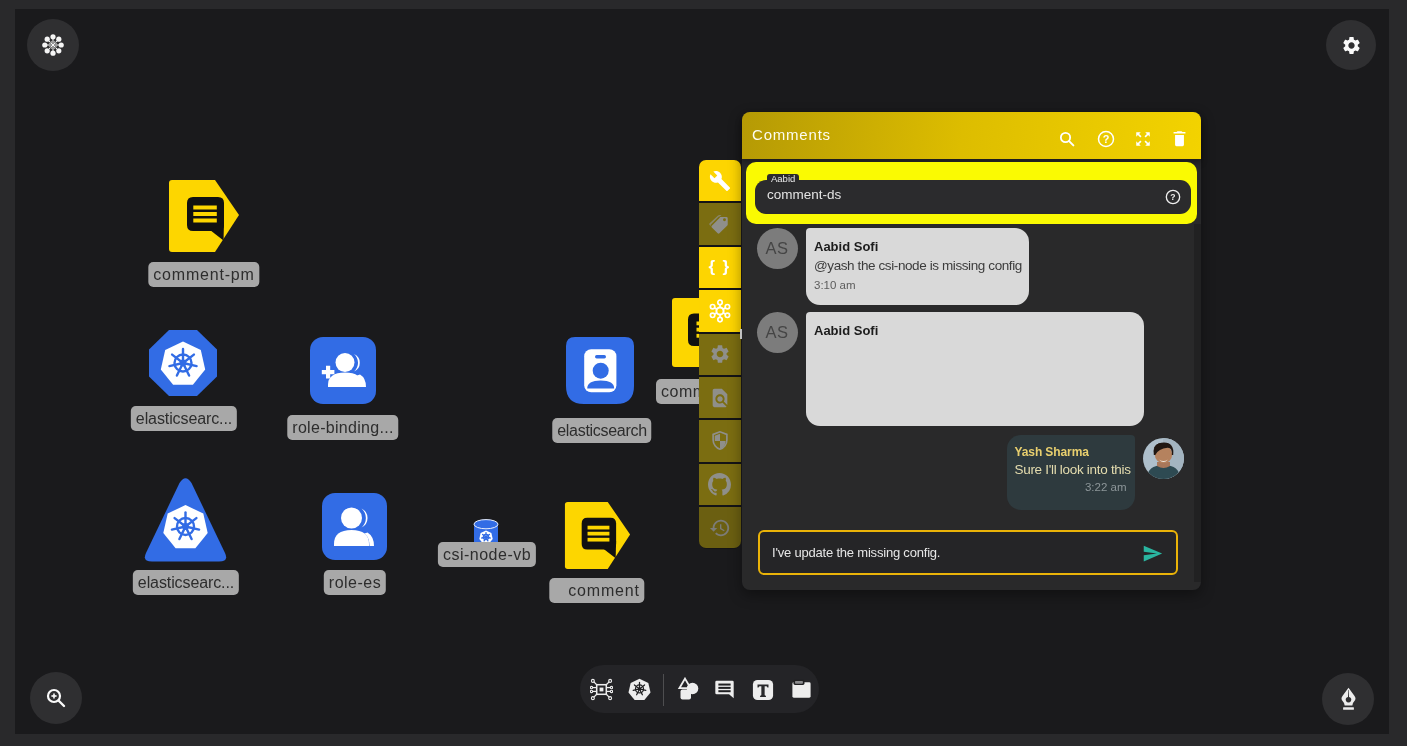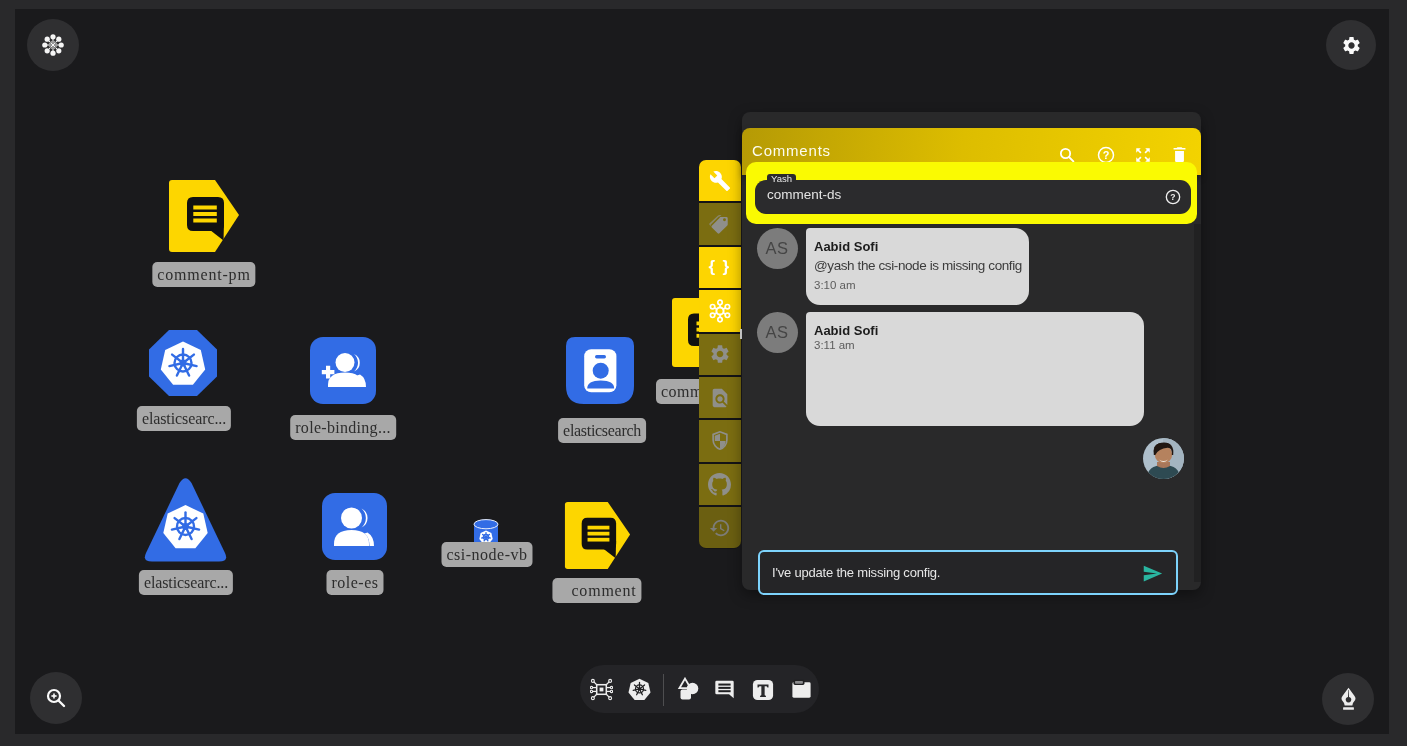--- a/index.html
+++ b/index.html
@@ -1,21 +1,21 @@
 <!DOCTYPE html>
 <html><head>
 <meta charset="utf-8">
 <style>
   * { margin:0; padding:0; box-sizing:border-box; }
   html,body { width:1407px; height:746px; overflow:hidden; }
   body { background:#29292b; font-family:"Liberation Sans", sans-serif; position:relative; }
   #canvas { position:absolute; left:15px; top:9px; width:1374px; height:725px; background:#1a1a1c; }
   .abs { position:absolute; }
   .cbtn { position:absolute; border-radius:50%; background:#2f2f31; display:flex; align-items:center; justify-content:center; }
-  .pill { position:absolute; background:#a8a8a8; color:#2d2d2d; font-size:16px; letter-spacing:0.5px; line-height:21px; padding:2px 5px; border-radius:5px; white-space:nowrap; transform:translateX(-50%);font-family:Liberation Serif, serif; }
+  .pill { position:absolute; background:#a8a8a8; color:#2d2d2d; font-size:16px; letter-spacing:0.5px; line-height:21px; padding:2px 5px; border-radius:5px; white-space:nowrap; transform:translateX(-50%); }
   .vbtn { position:absolute; left:0; width:42.5px; height:41.4px; display:flex; align-items:center; justify-content:center; }
   .bright { background:#fdd501; }
   .olive { background:#7b6d11; }
 </style>
 </head>
 <body>
 <div id="canvas"></div>
 
   <div class="cbtn" style="left:27px;top:19px;width:52px;height:52px;">
     <svg width="22" height="22" viewBox="0 0 22 22">
@@ -320,21 +320,21 @@
     <svg class="abs" style="left:210px;top:13px;" width="23" height="23" viewBox="0 0 24 24">
       <path d="M4 4.5 H20 q1.5 0 1.5 1.5 v13 q0 1.5 -1.5 1.5 H4 q-1.5 0 -1.5-1.5 v-13 Q2.5 4.5 4 4.5 Z" fill="#ededed"></path>
       <rect x="3.6" y="1.8" width="11.5" height="5.4" rx="1.6" fill="#1f1f21"></rect>
       <rect x="5.2" y="3.1" width="8.3" height="2.8" rx="0.9" fill="#8a8a8c"></rect>
     </svg>
   </div>
 
   <div class="abs" id="panel" style="left:742px;top:112px;width:459px;height:478px;background:#29292a;border-radius:8px;box-shadow:0 5px 14px rgba(0,0,0,0.38);">
     <div class="abs" style="left:452px;top:112px;width:7px;height:358px;background:rgba(0,0,0,0.18);"></div>
 
-    <div class="abs" style="left:0;top:16px;width:459px;height:47px;border-radius:8px 8px 0 0;background:linear-gradient(96deg,#b59a05 0%,#ddbd00 48%,#f3d300 100%);box-shadow:0 3px 6px rgba(0,0,0,0.35);">
+    <div class="abs" style="left:0;top:0;width:459px;height:47px;border-radius:8px 8px 0 0;background:linear-gradient(96deg,#b59a05 0%,#ddbd00 48%,#f3d300 100%);box-shadow:0 3px 6px rgba(0,0,0,0.35);">
       <div class="abs" style="left:10px;top:14px;font-size:15px;color:#fcfcf0;letter-spacing:0.8px;">Comments</div>
       <svg class="abs" style="left:316px;top:17.5px;" width="18" height="18" viewBox="0 0 24 24">
         <circle cx="10" cy="10" r="6.2" fill="none" stroke="#ffffff" stroke-width="2.4"></circle>
         <line x1="14.8" y1="14.8" x2="20.5" y2="20.5" stroke="#ffffff" stroke-width="2.6" stroke-linecap="round"></line>
       </svg>
       <svg class="abs" style="left:355px;top:17.5px;" width="18" height="18" viewBox="0 0 24 24">
         <circle cx="12" cy="12" r="10" fill="none" stroke="#ffffff" stroke-width="2"></circle>
         <text x="12" y="17" font-size="14.5" font-weight="bold" fill="#ffffff" text-anchor="middle" font-family="Liberation Sans,sans-serif">?</text>
       </svg>
       <svg class="abs" style="left:392px;top:17.5px;" width="18" height="18" viewBox="0 0 24 24" fill="#ffffff">
@@ -349,51 +349,55 @@
     </div>
 
     <div class="abs" style="left:4px;top:50px;width:451px;height:61.5px;background:#fafa02;border-radius:10px;">
       <div class="abs" style="left:8.5px;top:17.5px;width:436.5px;height:34px;background:#2b2b2d;border-radius:11px;">
         <div class="abs" style="left:12.5px;top:7px;font-size:13.5px;color:#e3e3e3;">comment-ds</div>
         <svg class="abs" style="left:410px;top:9px;" width="16" height="16" viewBox="0 0 24 24">
           <circle cx="12" cy="12" r="10" fill="none" stroke="#eeeeee" stroke-width="2"></circle>
           <text x="12" y="16.6" font-size="13" font-weight="bold" fill="#eeeeee" text-anchor="middle" font-family="Liberation Sans,sans-serif">?</text>
         </svg>
       </div>
-      <div class="abs" style="left:21px;top:11.5px;height:11px;background:#2b2b2d;border-radius:3px 3px 0 0;padding:0 4px;font-size:9.5px;line-height:10px;color:#e8e8e8;">Yash</div>
+      <div class="abs" style="left:21px;top:11.5px;height:11px;background:#2b2b2d;border-radius:3px 3px 0 0;padding:0 4px;font-size:9.5px;line-height:10px;color:#e8e8e8;">Aabid</div>
     </div>
 
     <div class="abs" style="left:14.5px;top:115.5px;width:41px;height:41px;border-radius:50%;background:#7c7c7c;color:#454545;font-size:16.5px;display:flex;align-items:center;justify-content:center;letter-spacing:0.5px;">AS</div>
     <div class="abs" style="left:64px;top:115.5px;width:223px;height:77px;background:#d9d9d9;border-radius:4px 14px 14px 14px;color:#1c1c1c;">
       <div style="padding:11px 8px 0 8px;font-size:13px;font-weight:bold;">Aabid Sofi</div>
       <div style="padding:4px 0 0 8px;font-size:13.5px;color:#3c3c3c;letter-spacing:-0.4px;white-space:nowrap;">@yash the csi-node is missing config</div>
       <div style="padding:6px 12px 0 8px;font-size:11.5px;color:#5c5c5c;">3:10 am</div>
     </div>
     <div class="abs" style="left:14.5px;top:199.5px;width:41px;height:41px;border-radius:50%;background:#7c7c7c;color:#454545;font-size:16.5px;display:flex;align-items:center;justify-content:center;letter-spacing:0.5px;">AS</div>
     <div class="abs" style="left:64px;top:199.5px;width:338px;height:114px;background:#d9d9d9;border-radius:4px 14px 14px 14px;color:#1c1c1c;">
       <div style="padding:11px 8px 0 8px;font-size:13px;font-weight:bold;">Aabid Sofi</div>
-      <div style="padding:1px 8px 0 8px;font-size:11.5px;color:#5c5c5c;">3:11 am</div>
+    </div>
+    <div class="abs" style="left:264.5px;top:323px;width:128px;height:75px;background:#2e3a3e;border-radius:14px 4px 14px 14px;">
+      <div style="padding:10px 8px 0 8px;font-size:12px;font-weight:bold;color:#e8cf6e;letter-spacing:-0.1px;">Yash Sharma</div>
+      <div style="padding:3px 8px 0 8px;font-size:13.5px;color:#e4dcae;letter-spacing:-0.3px;white-space:nowrap;">Sure I'll look into this</div>
+      <div style="padding:4px 8px 0 8px;font-size:11.5px;color:#8d9699;text-align:right;">3:22 am</div>
     </div>
     <svg class="abs" style="left:401px;top:325.5px;" width="41" height="41" viewBox="0 0 41 41">
       <defs>
         <clipPath id="avc">
           <circle cx="20.5" cy="20.5" r="20.5"></circle>
         </clipPath>
       </defs>
       <g clip-path="url(#avc)">
         <rect width="41" height="41" fill="#aebfcb"></rect>
         <rect x="20" y="0" width="21" height="41" fill="#a3b4c0"></rect>
         <path d="M4 41 Q4 27 20.5 27 Q37 27 37 41 Z" fill="#2e4a52"></path>
         <path d="M14 28 Q20.5 32 27 28 L27 24 H14 Z" fill="#a8775a"></path>
         <circle cx="20.5" cy="16.5" r="8.7" fill="#b5825e"></circle>
         <path d="M10.8 17 Q9.6 4.5 21 4.5 Q31.5 4.5 30.2 17 L28.8 17 Q29.5 9.5 24.5 9.8 Q15.5 10.5 12.3 17 Z" fill="#201712"></path>
         <path d="M11.2 16 Q10 7 19 5.2 Q12.5 5 11 10 Q10.3 13 11.2 16 Z" fill="#201712"></path>
         <path d="M16 21.5 Q20.5 26.5 25 21.5 Q20.5 24.5 16 21.5 Z" fill="#f0e8e0"></path>
       </g>
     </svg>
 
-    <div class="abs" style="left:16px;top:417.5px;width:420px;height:45px;border:2px solid #7dd3fc;border-radius:6px;background:#252527;margin-top:20px;">
+    <div class="abs" style="left:16px;top:417.5px;width:420px;height:45px;border:2px solid #eab308;border-radius:6px;background:#252527;">
       <div style="padding:13px 0 0 12px;font-size:13px;color:#e6e6e6;letter-spacing:-0.2px;">I've update the missing config.</div>
       <svg class="abs" style="left:381px;top:11px;" width="23" height="21" viewBox="0 0 24 24" fill="#2ab5a0">
         <path d="M2.01 21 23 12 2.01 3 2 10 17 12 2 14 Z"></path>
       </svg>
     </div>
   </div>
 
 </body></html>

